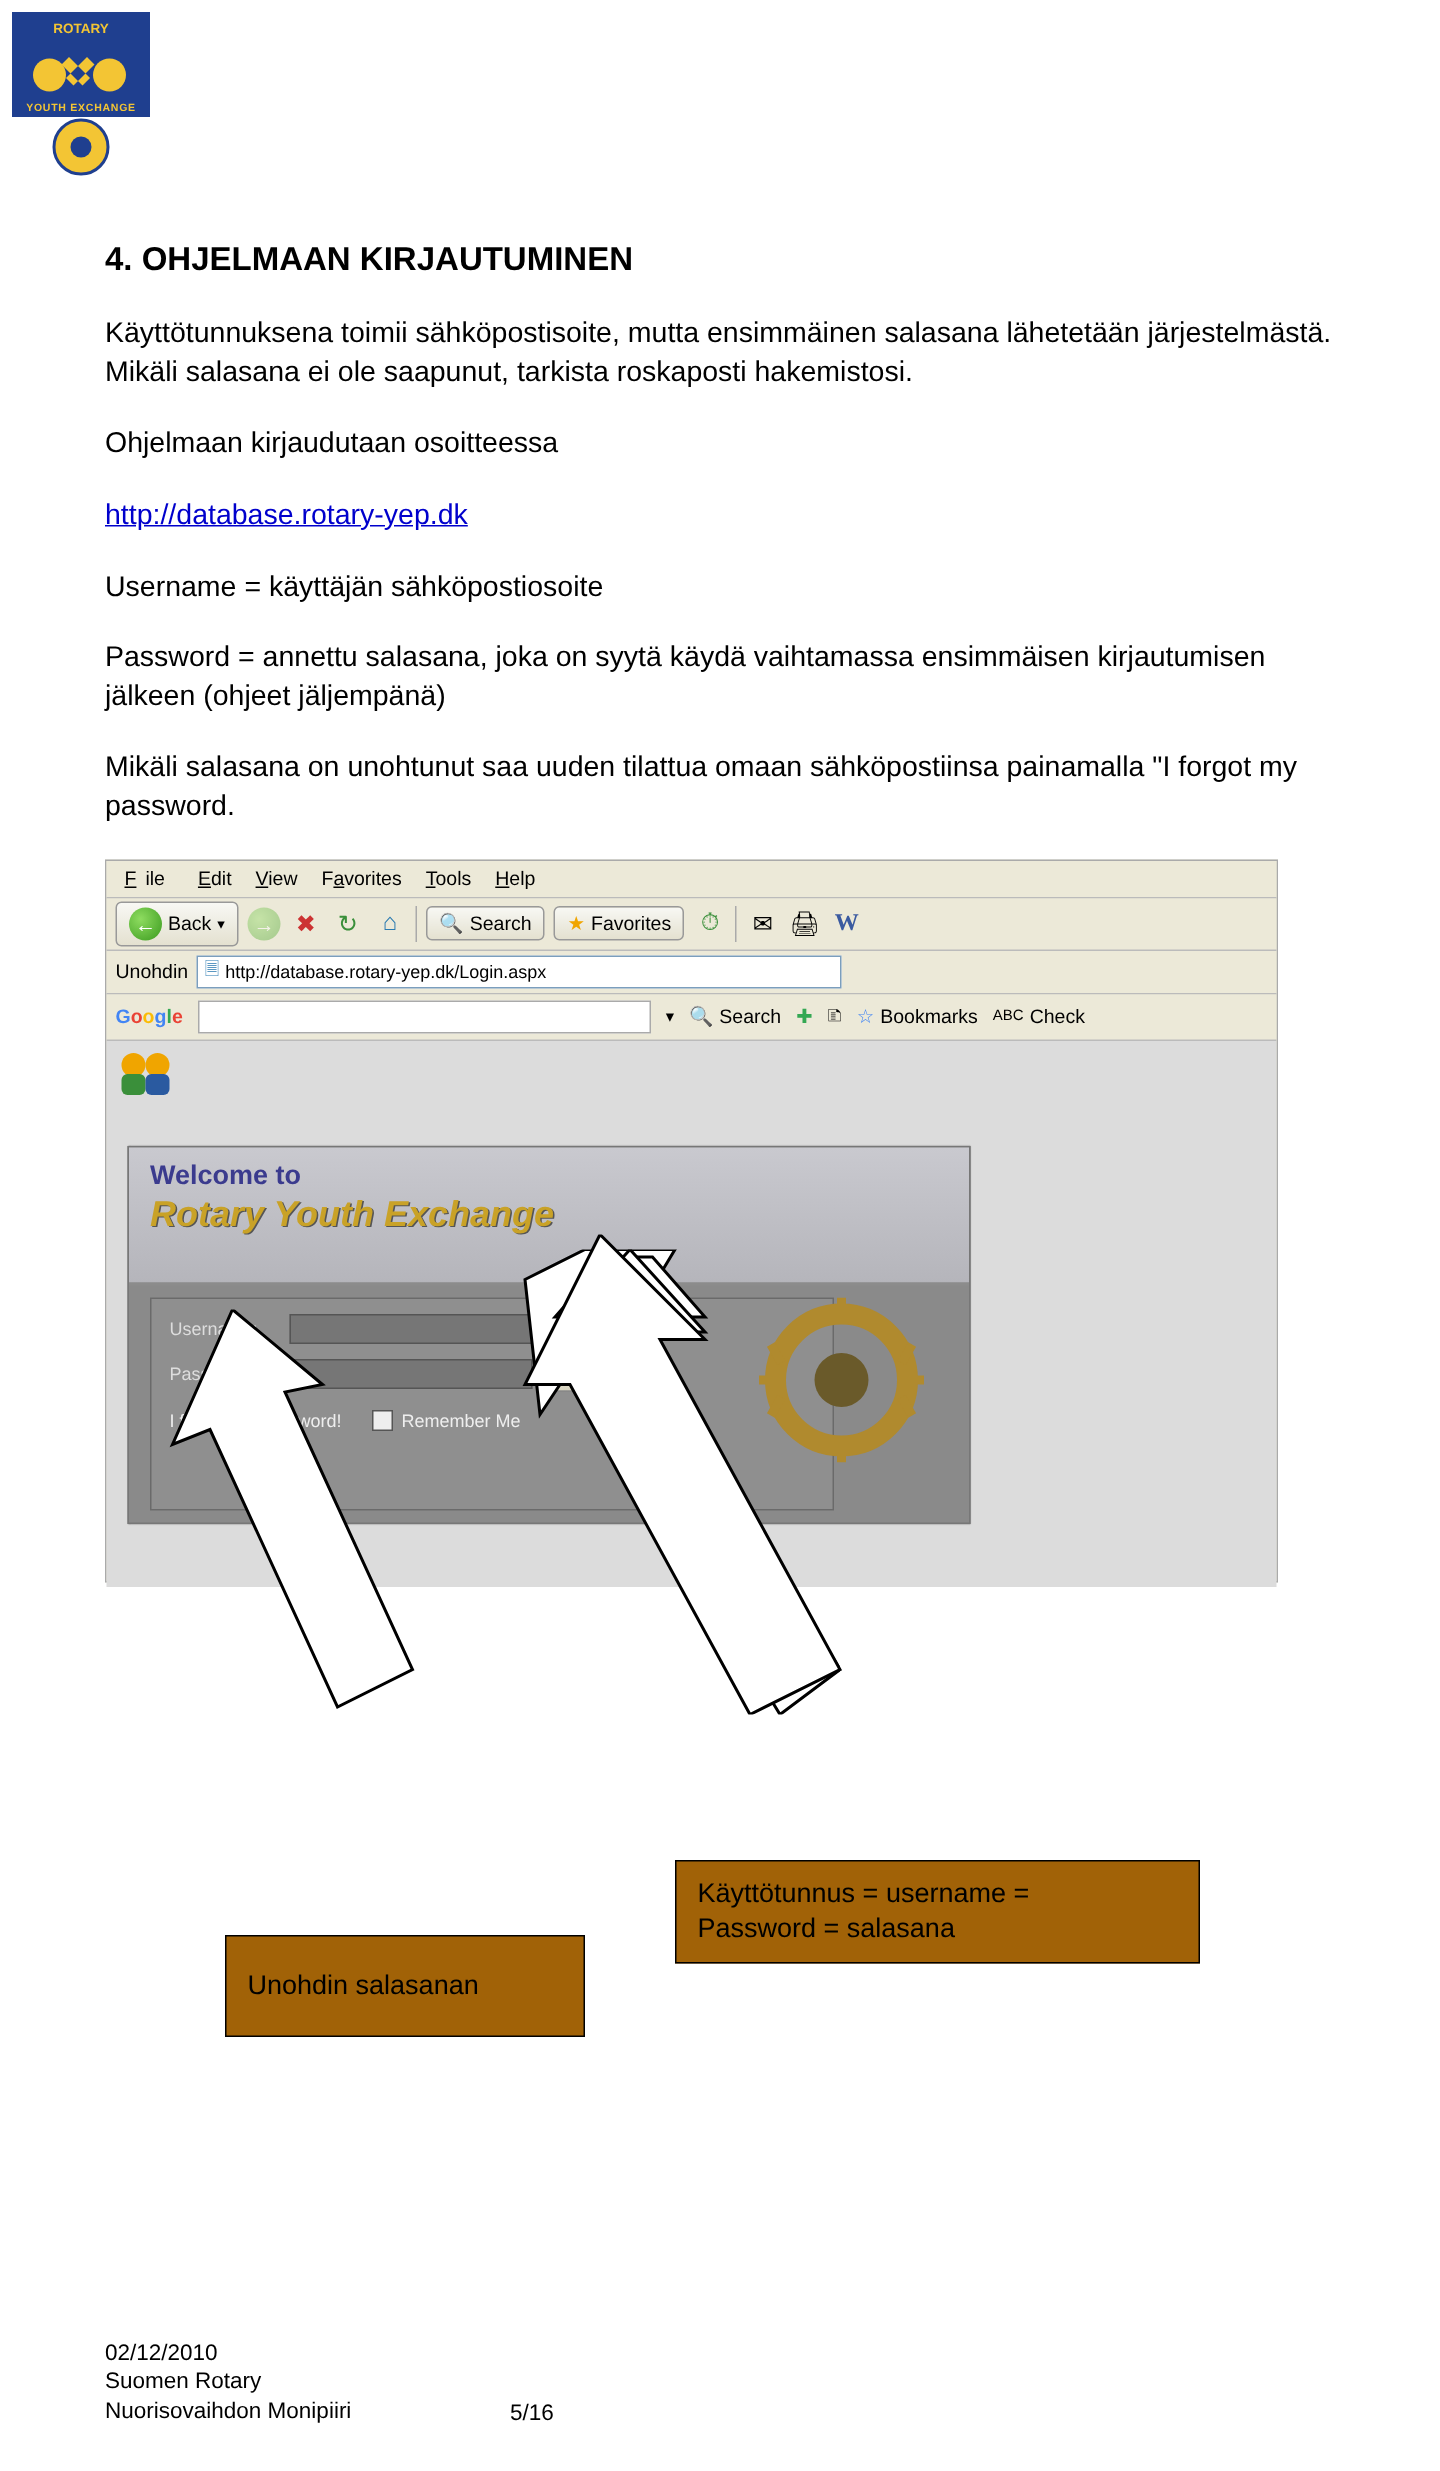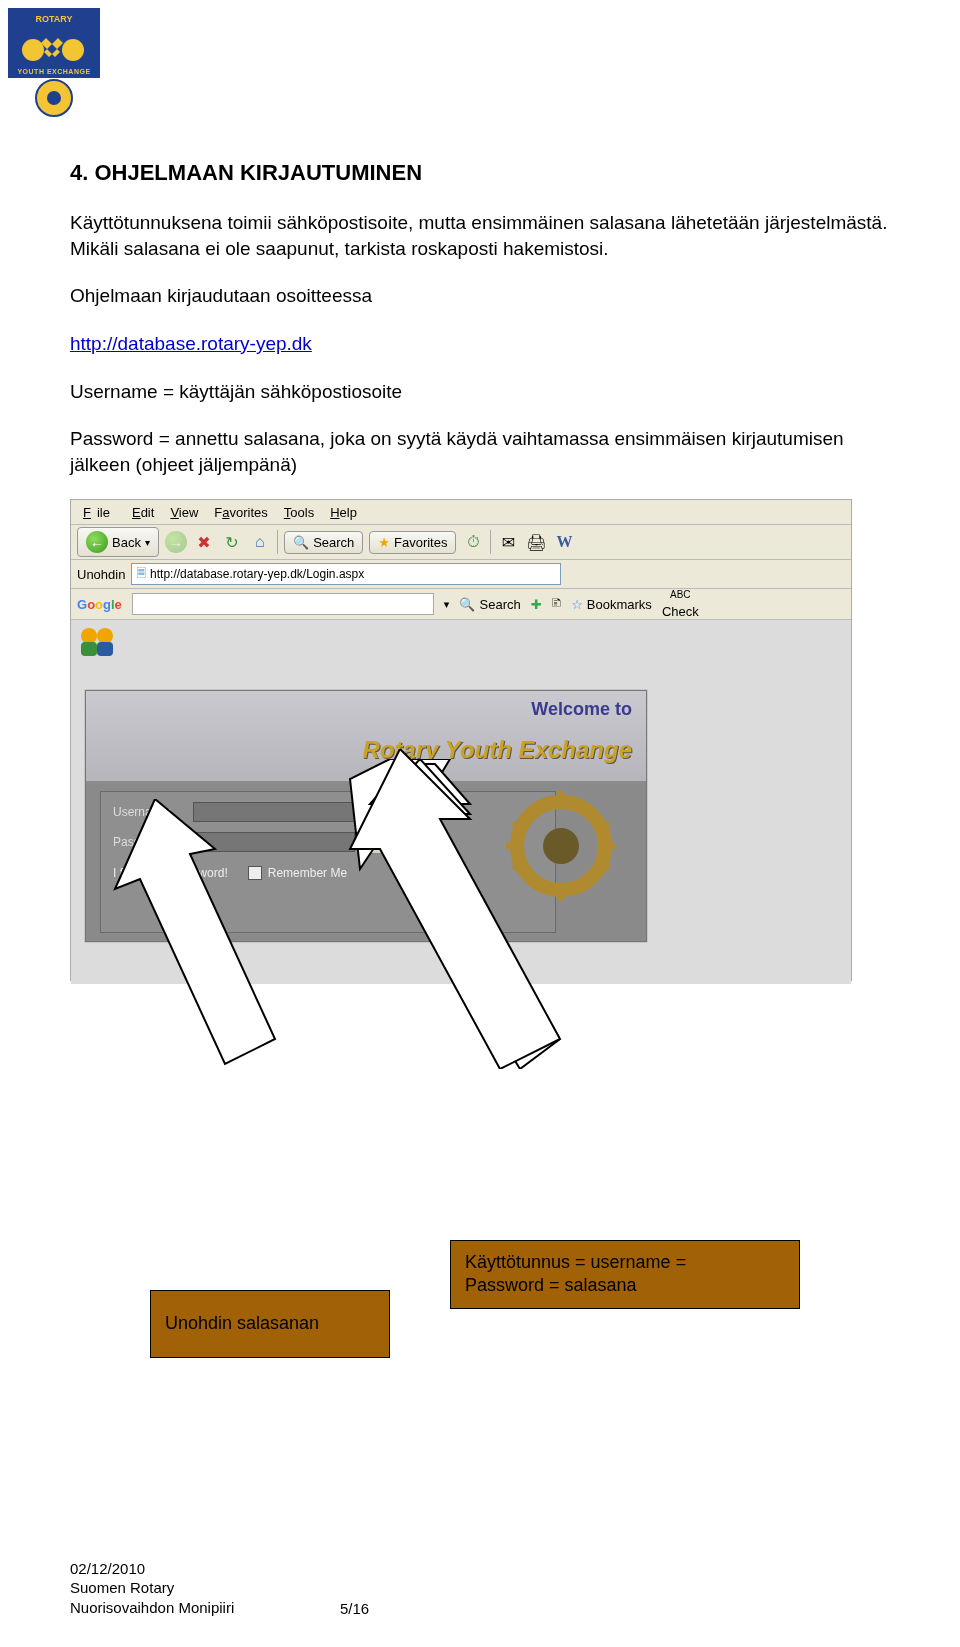--- a/index.html
+++ b/index.html
@@ -150,30 +150,29 @@
     background: #8a8a8a;
     border: 1px solid #777;
     box-shadow: 0 0 1px #555;
   }
   .welcome-bar {
     height: 74px;
     background: linear-gradient(#c9c9cf, #b5b5bb);
     border-bottom: 2px solid #8c8c8c;
     padding: 8px 14px;
     position: relative;
-    text-align: right;
   }
   .welcome-bar .welcome {
     color: #3b3b8e; font-weight: bold; font-size: 18px;
   }
   .welcome-bar .rye {
     color: #c9a227; font-weight: bold; font-size: 24px;
     font-style: italic;
     text-shadow: 1px 1px 0 #555;
-    margin-top: 16px;
+    margin-top: 2px;
   }
   .login-box {
     position: absolute;
     left: 14px; top: 100px;
     width: 430px; height: 120px;
     border: 1px solid #6a6a6a;
     background: #8f8f8f;
     padding: 10px 12px;
     color: #ddd;
     font-size: 12px;
@@ -239,20 +238,21 @@
     </svg>
   </div>
 
   <h2 class="heading">4. OHJELMAAN KIRJAUTUMINEN</h2>
 
   <p class="para">Käyttötunnuksena toimii sähköpostisoite, mutta ensimmäinen salasana lähetetään järjestelmästä. Mikäli salasana ei ole saapunut, tarkista roskaposti hakemistosi.</p>
   <p class="para">Ohjelmaan kirjaudutaan osoitteessa</p>
   <p class="para"><a class="link">http://database.rotary-yep.dk</a></p>
   <p class="para">Username = käyttäjän sähköpostiosoite</p>
   <p class="para">Password = annettu salasana, joka on syytä käydä vaihtamassa ensimmäisen kirjautumisen jälkeen (ohjeet jäljempänä)</p>
+  <p class="para">Mikäli salasana on unohtunut saa uuden tilattua omaan sähköpostiinsa painamalla "I forgot my password.</p>
 
   <div class="screenshot-wrap">
     <div class="ss-outer">
 
       <div class="ss-menubar">
         <span><u>F</u><span>ile</span></span>
         <span><u>E</u>dit</span>
         <span><u>V</u>iew</span>
         <span>F<u>a</u>vorites</span>
         <span><u>T</u>ools</span>
@@ -302,21 +302,21 @@
         <span style="display:inline-flex;align-items:center;gap:4px;">
           <span>🔍</span>
           <span>Search</span>
         </span>
         <span style="color:#34a853">✚</span>
         <span>🗈</span>
         <span style="display:inline-flex;align-items:center;gap:4px;">
           <span class="star" style="color:#4285f4">☆</span>
           <span>Bookmarks</span>
         </span>
-        <span style="display:inline-flex;align-items:center;gap:4px;flex-direction:column;">
+        <span style="display:inline-flex;align-items:center;gap:4px;">
           <span style="font-size:10px;vertical-align:super;">ABC</span>
           <span>Check</span>
         </span>
       </div>
 
       <div class="ss-content">
         <div class="people-icon">
           <svg width="40" height="34">
               <circle cx="12" cy="12" r="8" fill="#f0a500"></circle>
               <rect x="4" y="18" width="16" height="14" rx="4" fill="#3a8f3a"></rect>

